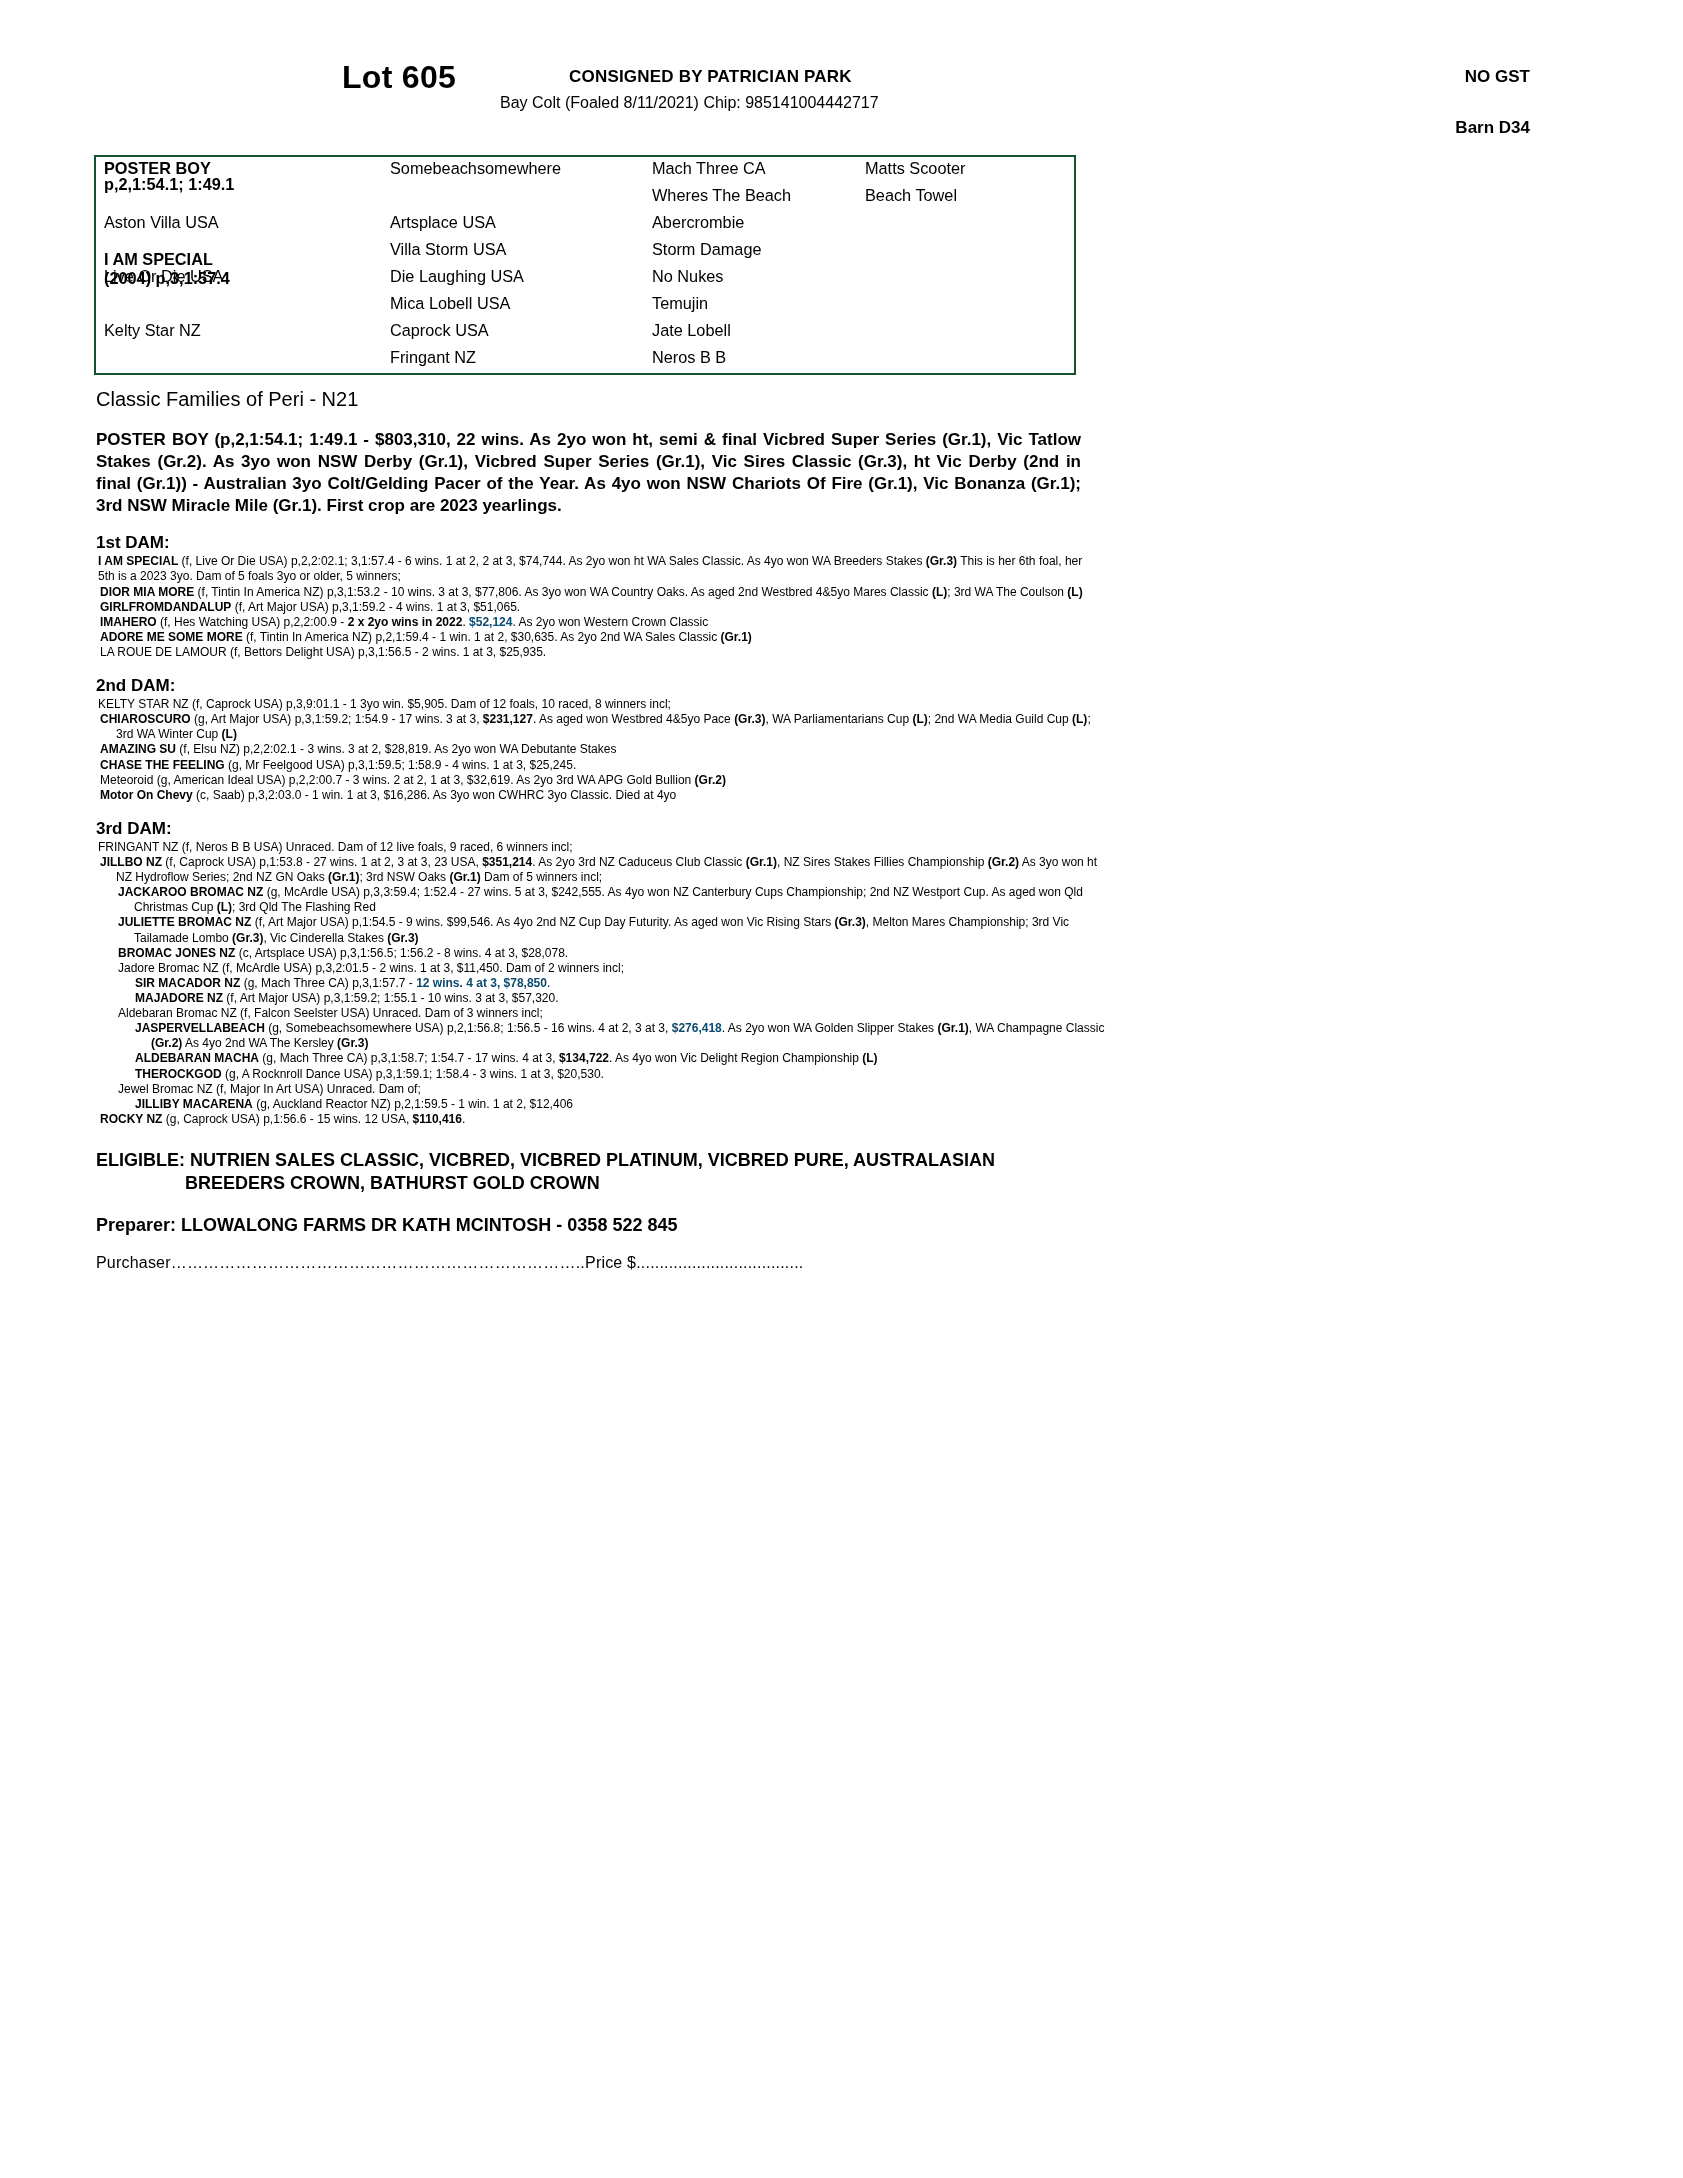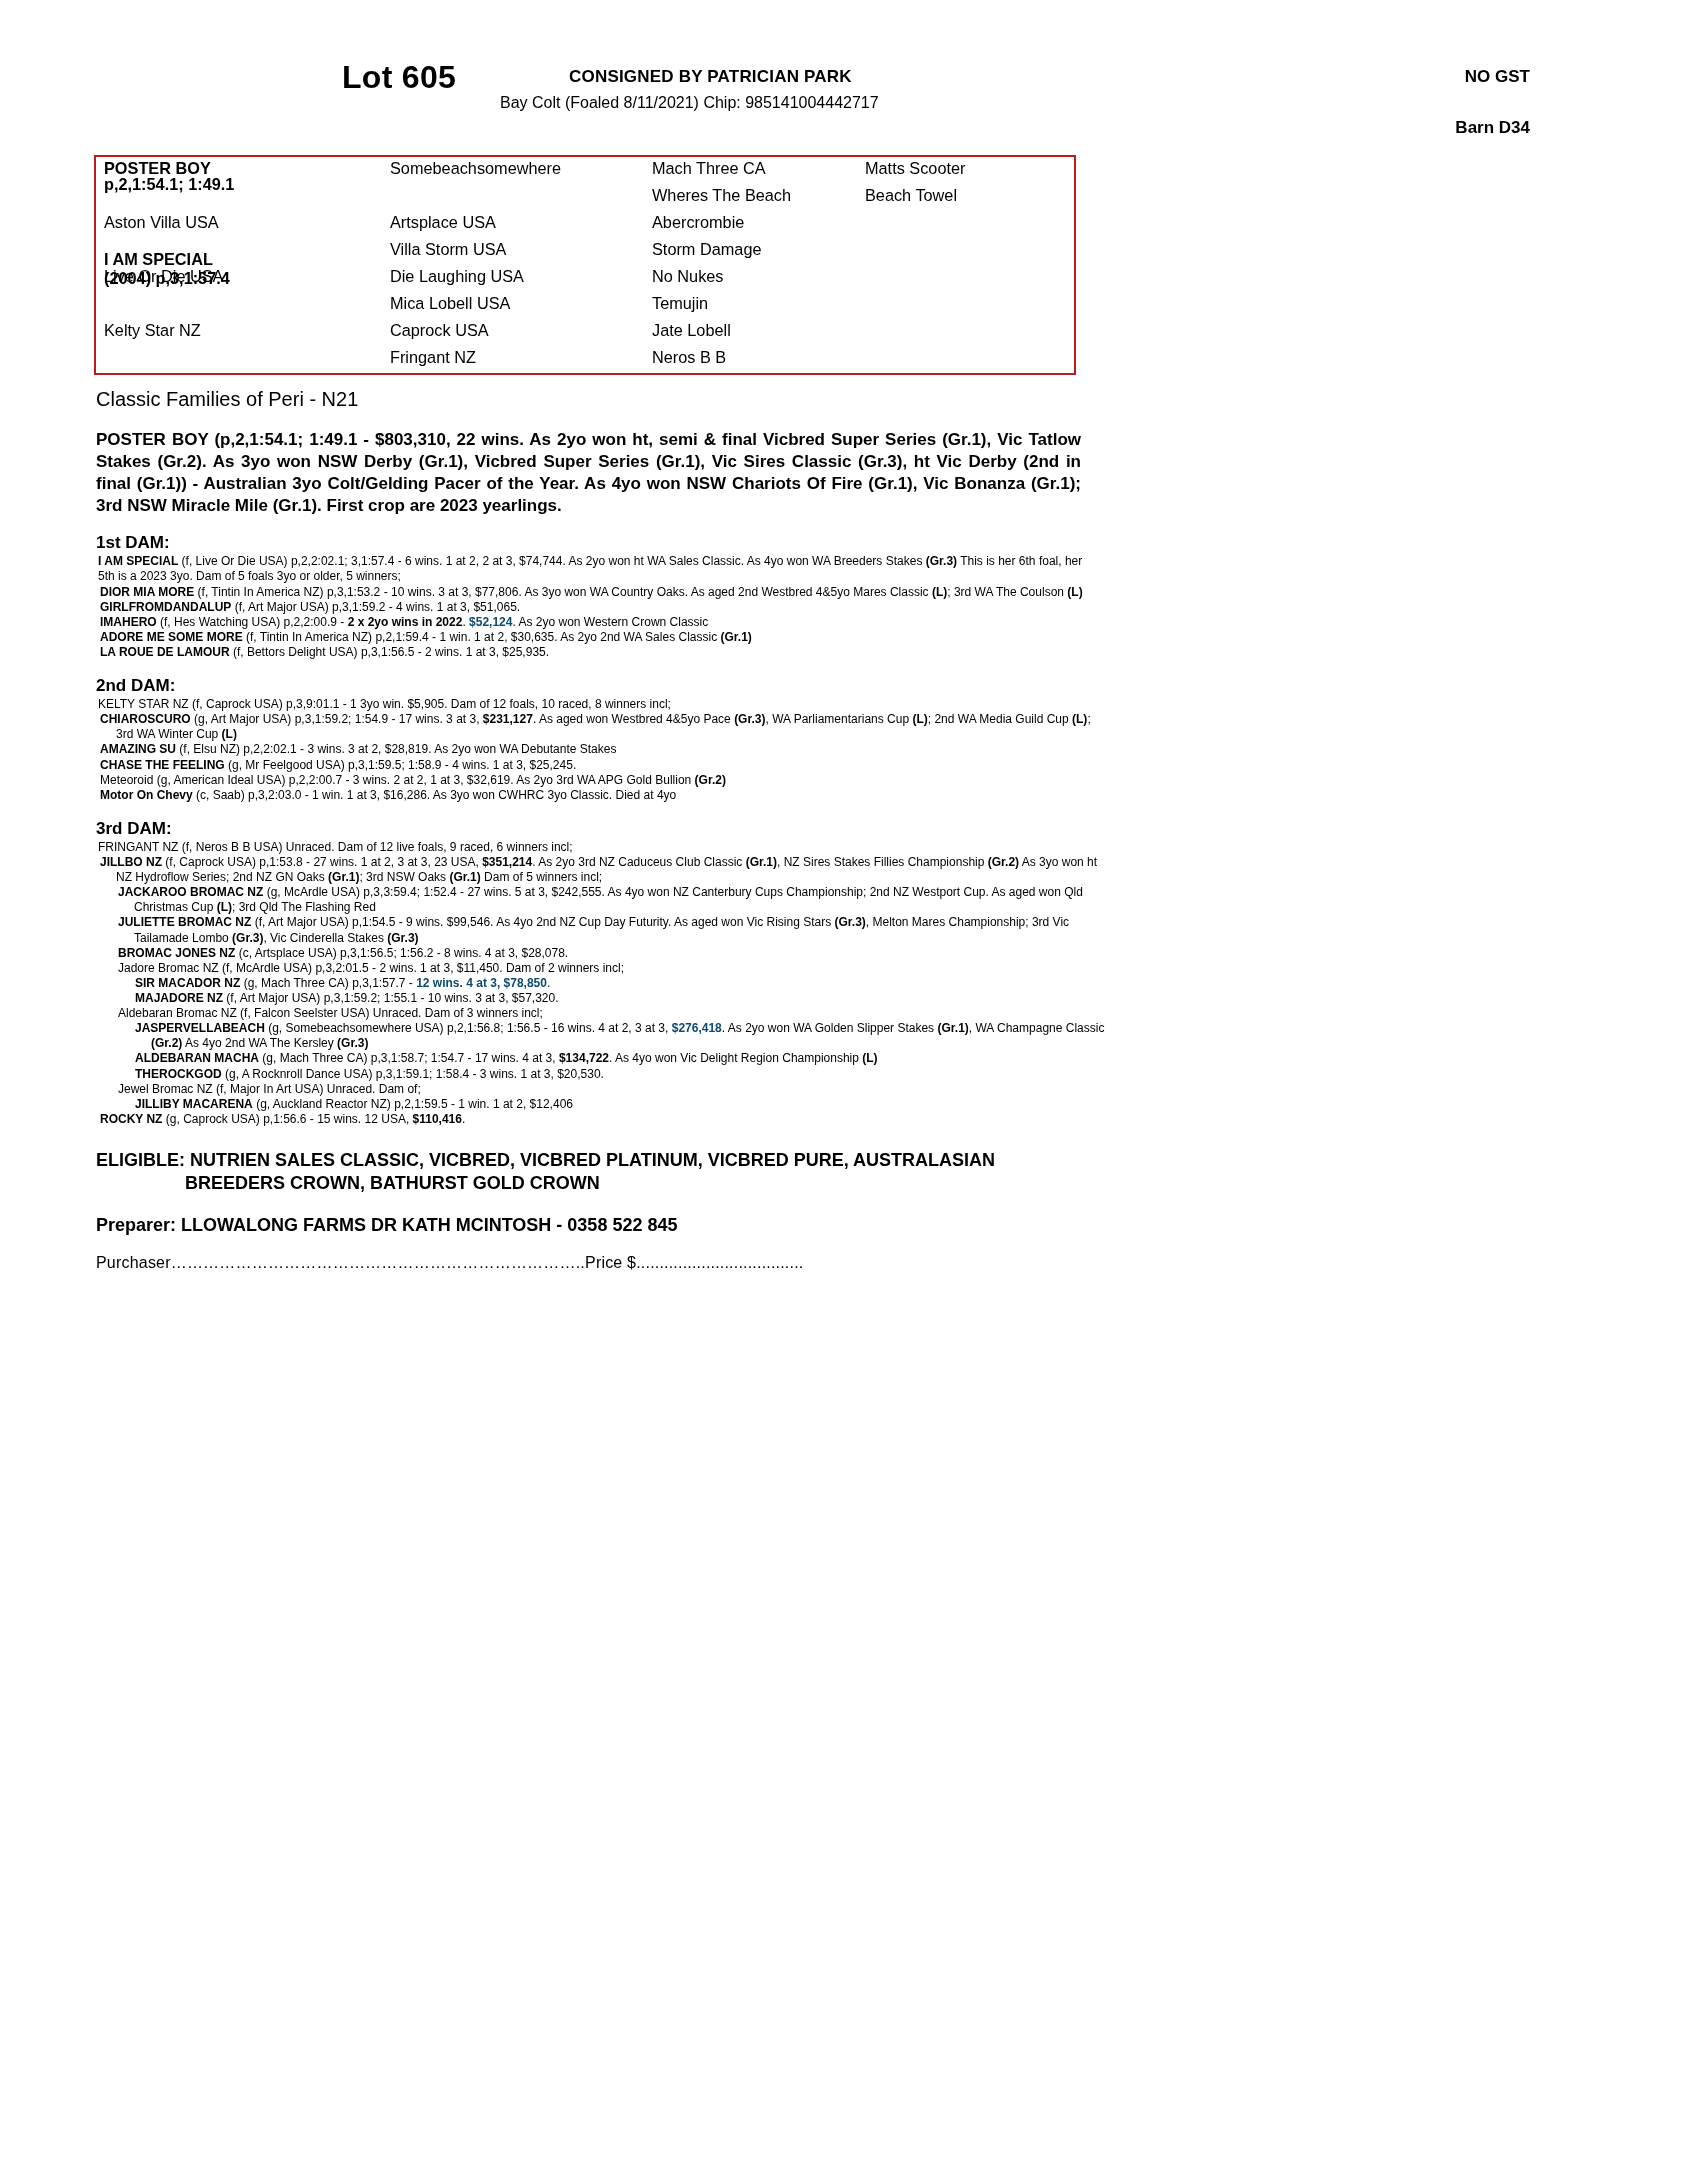--- a/index.html
+++ b/index.html
@@ -64,21 +64,21 @@
     font-weight: bold;
   }
 
   
   .ped-wrap {
     margin: 0 0 0 0;
     position: relative;
   }
   table.ped {
     border-collapse: collapse;
-    border: 2px solid #b91c1c;
+    border: 2px solid #14532d;
     width: 980px;
     margin-left: 0px;
     table-layout: fixed;
   }
   table.ped td {
     font-size: 16.3px;
     line-height: 1.0;
     padding: 3px 6px 3px 8px;
     vertical-align: top;
     height: 21px;
@@ -226,21 +226,21 @@
 
   <div class="blurb">POSTER BOY (p,2,1:54.1; 1:49.1 - $803,310, 22 wins. As 2yo won ht, semi &amp; final Vicbred Super Series (Gr.1), Vic Tatlow Stakes (Gr.2). As 3yo won NSW Derby (Gr.1), Vicbred Super Series (Gr.1), Vic Sires Classic (Gr.3), ht Vic Derby (2nd in final (Gr.1)) - Australian 3yo Colt/Gelding Pacer of the Year. As 4yo won NSW Chariots Of Fire (Gr.1), Vic Bonanza (Gr.1); 3rd NSW Miracle Mile (Gr.1). First crop are 2023 yearlings.</div>
 
   <div id="sections">
       <div class="damhead">1st DAM:</div>
       <div class="entry lvl0"><span style="font-weight: bold;">I AM SPECIAL</span><span> (f, Live Or Die USA) p,2,2:02.1; 3,1:57.4 - 6 wins. 1 at 2, 2 at 3, $74,744. As 2yo won ht WA Sales Classic. As 4yo won WA Breeders Stakes </span><span style="font-weight: bold;">(Gr.3)</span><span> This is her 6th foal, her 5th is a 2023 3yo. Dam of 5 foals 3yo or older, 5 winners;</span></div>
       <div class="entry lvl1"><span style="font-weight: bold;">DIOR MIA MORE</span><span> (f, Tintin In America NZ) p,3,1:53.2 - 10 wins. 3 at 3, $77,806. As 3yo won WA Country Oaks. As aged 2nd Westbred 4&amp;5yo Mares Classic </span><span style="font-weight: bold;">(L)</span><span>; 3rd WA The Coulson </span><span style="font-weight: bold;">(L)</span></div>
       <div class="entry lvl1"><span style="font-weight: bold;">GIRLFROMDANDALUP</span><span> (f, Art Major USA) p,3,1:59.2 - 4 wins. 1 at 3, $51,065.</span></div>
       <div class="entry lvl1"><span style="font-weight: bold;">IMAHERO</span><span> (f, Hes Watching  USA) p,2,2:00.9 - </span><span style="font-weight: bold;">2 x 2yo wins in 2022</span><span>. </span><span class="red">$52,124</span><span>. As 2yo won Western Crown Classic</span></div>
       <div class="entry lvl1"><span style="font-weight: bold;">ADORE ME SOME MORE</span><span> (f, Tintin In America NZ) p,2,1:59.4 - 1 win. 1 at 2, $30,635. As 2yo 2nd WA Sales Classic </span><span style="font-weight: bold;">(Gr.1)</span></div>
-      <div class="entry lvl1"><span style="font-weight: bold;">LA ROUE DE LAMOUR</span><span> (f, Bettors Delight USA) p,3,1:56.5 - 2 wins. 1 at 3, $25,935.</span></div>
+      <div class="entry lvl1"><span style="font-weight: normal;">LA ROUE DE LAMOUR</span><span> (f, Bettors Delight USA) p,3,1:56.5 - 2 wins. 1 at 3, $25,935.</span></div>
       <div class="damhead">2nd DAM:</div>
       <div class="entry lvl0"><span>KELTY STAR NZ (f, Caprock USA) p,3,9:01.1 - 1 3yo win. $5,905. Dam of 12 foals, 10 raced, 8 winners incl;</span></div>
       <div class="entry lvl1"><span style="font-weight: bold;">CHIAROSCURO</span><span> (g, Art Major USA) p,3,1:59.2; 1:54.9 - 17 wins. 3 at 3, </span><span style="font-weight: bold;">$231,127</span><span>. As aged won Westbred 4&amp;5yo Pace </span><span style="font-weight: bold;">(Gr.3)</span><span>, WA Parliamentarians Cup </span><span style="font-weight: bold;">(L)</span><span>; 2nd WA Media Guild Cup </span><span style="font-weight: bold;">(L)</span><span>; 3rd WA Winter Cup </span><span style="font-weight: bold;">(L)</span></div>
       <div class="entry lvl1"><span style="font-weight: bold;">AMAZING SU</span><span> (f, Elsu NZ) p,2,2:02.1 - 3 wins. 3 at 2, $28,819. As 2yo won WA Debutante Stakes</span></div>
       <div class="entry lvl1"><span style="font-weight: bold;">CHASE THE FEELING</span><span> (g, Mr Feelgood USA) p,3,1:59.5; 1:58.9 - 4 wins. 1 at 3, $25,245.</span></div>
       <div class="entry lvl1"><span style="font-weight: normal;">Meteoroid</span><span> (g, American Ideal USA) p,2,2:00.7 - 3 wins. 2 at 2, 1 at 3, $32,619. As 2yo 3rd WA APG Gold Bullion </span><span style="font-weight: bold;">(Gr.2)</span></div>
       <div class="entry lvl1"><span style="font-weight: bold;">Motor On Chevy</span><span> (c, Saab) p,3,2:03.0 - 1 win. 1 at 3, $16,286. As 3yo won CWHRC 3yo Classic. Died at 4yo</span></div>
       <div class="damhead">3rd DAM:</div>
       <div class="entry lvl0"><span>FRINGANT NZ (f, Neros B B USA) Unraced. Dam of 12 live foals, 9 raced, 6 winners incl;</span></div>
       <div class="entry lvl1"><span style="font-weight: bold;">JILLBO NZ</span><span> (f, Caprock USA) p,1:53.8 - 27 wins. 1 at 2, 3 at 3, 23 USA, </span><span style="font-weight: bold;">$351,214</span><span>. As 2yo 3rd NZ Caduceus Club Classic </span><span style="font-weight: bold;">(Gr.1)</span><span>, NZ Sires Stakes Fillies Championship </span><span style="font-weight: bold;">(Gr.2)</span><span> As 3yo won ht NZ Hydroflow Series; 2nd NZ GN Oaks </span><span style="font-weight: bold;">(Gr.1)</span><span>; 3rd NSW Oaks </span><span style="font-weight: bold;">(Gr.1)</span><span> Dam of 5 winners incl;</span></div>

